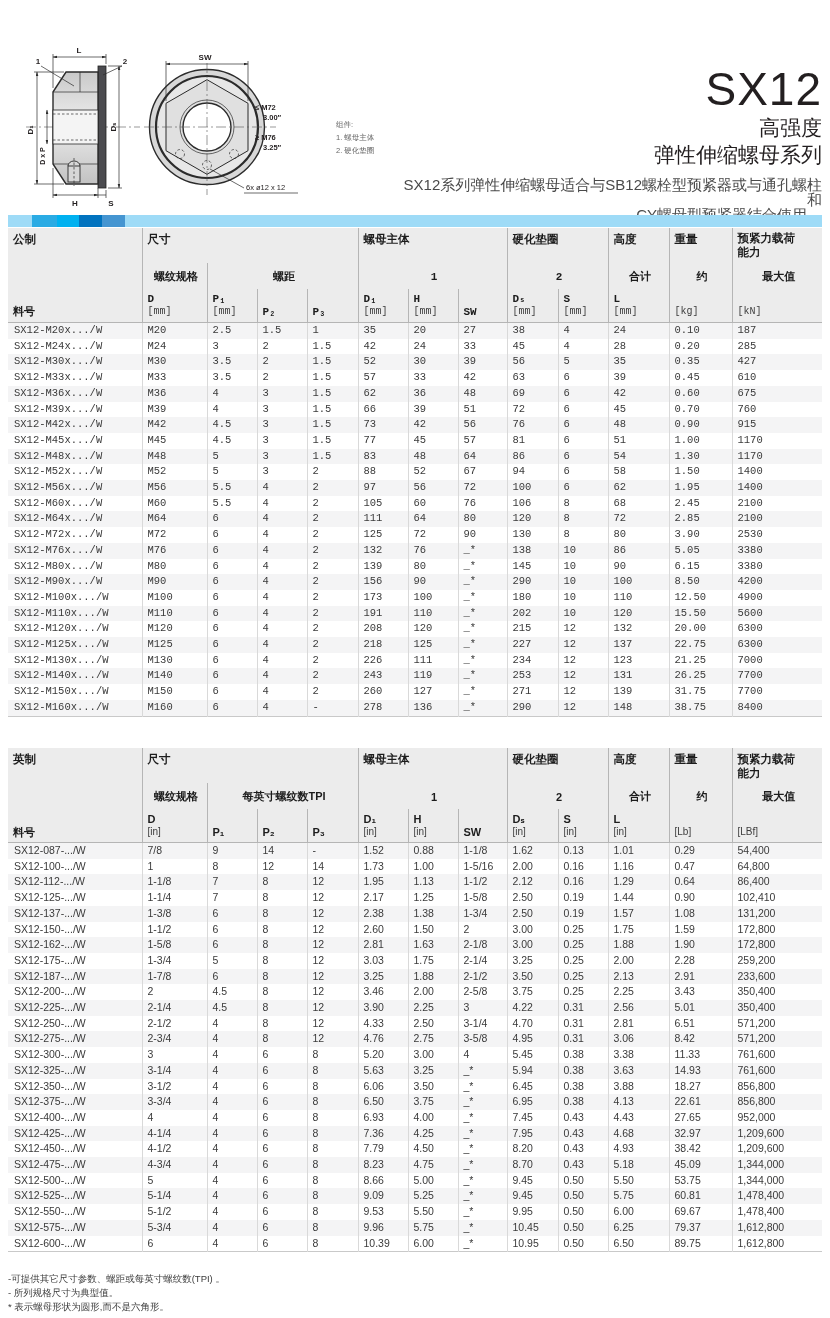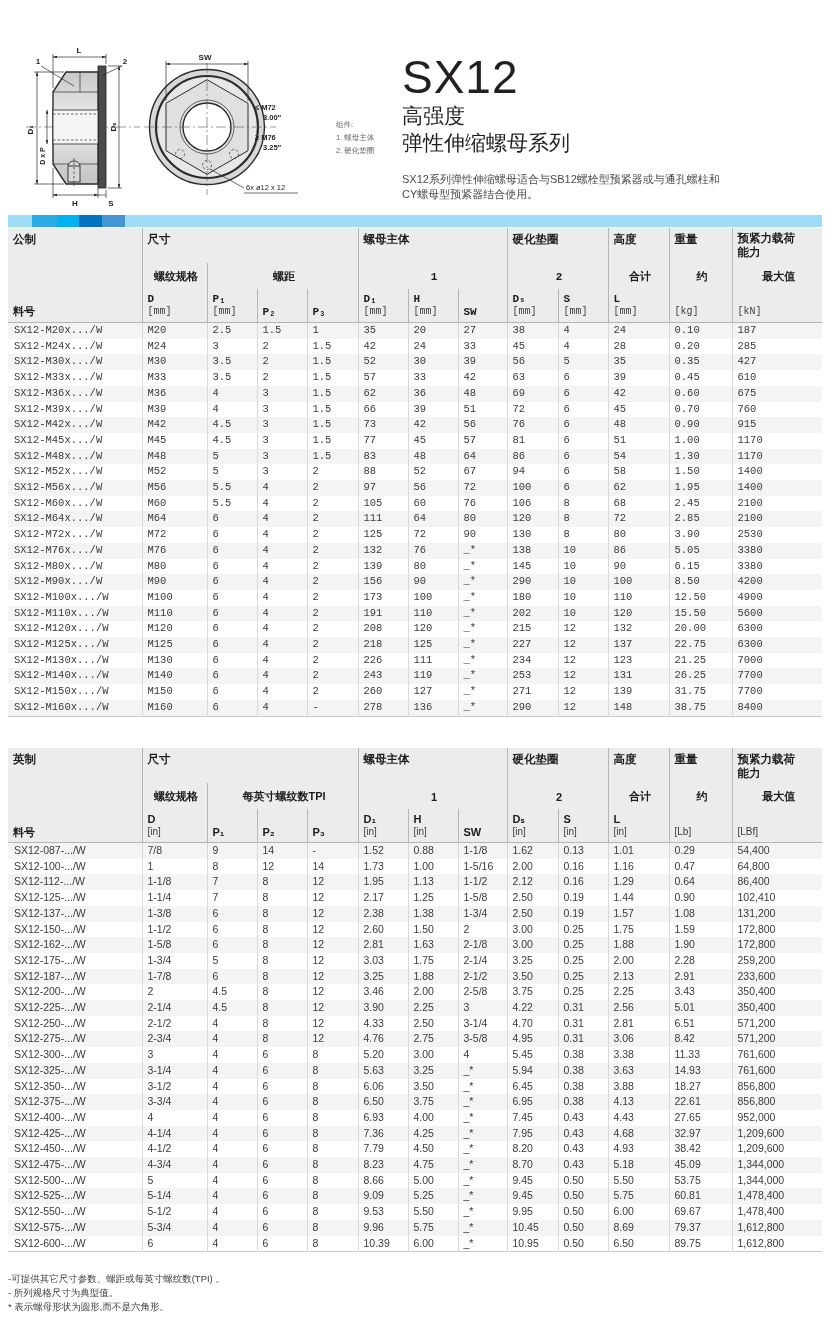--- a/index.html
+++ b/index.html
@@ -6,24 +6,24 @@
     --bar-light:#9edbf7; --bar-blue:#2aabe4; --bar-cyan:#00b1f0; --bar-dark:#0173bf; --bar-steel:#4595d1;
     --header-bg:#ececec; --row-alt:#f4f4f5; --ink:#232323; --cell-ink:#3a3a3a; --divider:#d9d9d9; --head-divider:#b5b5b5;
   }
   *{box-sizing:border-box;margin:0;padding:0;}
   body{background:#fff;font-family:"Liberation Sans","DejaVu Sans",sans-serif;}
   .page{position:relative;width:830px;height:1318px;background:#fff;overflow:hidden;}
 
   
   .drawing-wrap{position:absolute;left:8px;top:30px;width:340px;height:180px;}
   .components-note{position:absolute;left:336px;top:118px;font-size:7.5px;color:#666;line-height:13px;}
-  .title-block{position:absolute;right:8px;top:52px;width:420px;text-align:left;color:#231f20;}
+  .title-block{position:absolute;right:8px;top:64px;width:420px;text-align:right;color:#231f20;}
   .title-block .big{font-size:46px;font-weight:300;letter-spacing:1px;line-height:50px;}
   .title-block .sub{font-size:21px;font-weight:400;line-height:27px;}
-  .title-block .desc{margin-top:16px;font-size:11px;color:#4a4a4a;line-height:15px;}
+  .title-block .desc{margin-top:9px;font-size:15px;color:#4a4a4a;line-height:15px;}
 
   
   .accent-bar{position:absolute;left:8px;top:215px;width:814px;height:12px;background:var(--bar-light);overflow:hidden;}
   .accent-bar .seg{position:absolute;top:0;height:12px;}
   .seg-blue{left:24px;width:25px;background:var(--bar-blue);}
   .seg-cyan{left:49px;width:22px;background:var(--bar-cyan);}
   .seg-dark{left:71px;width:23px;background:var(--bar-dark);}
   .seg-steel{left:94px;width:23px;background:var(--bar-steel);}
 
   
@@ -1093,21 +1093,21 @@
             <td>SX12-575-.../W</td>
             <td>5-3/4</td>
             <td>4</td>
             <td>6</td>
             <td>8</td>
             <td>9.96</td>
             <td>5.75</td>
             <td>_*</td>
             <td>10.45</td>
             <td>0.50</td>
-            <td>8.69</td>
+            <td>6.25</td>
             <td>79.37</td>
             <td>1,612,800</td>
           </tr>
           <tr>
             <td>SX12-600-.../W</td>
             <td>6</td>
             <td>4</td>
             <td>6</td>
             <td>8</td>
             <td>10.39</td>

